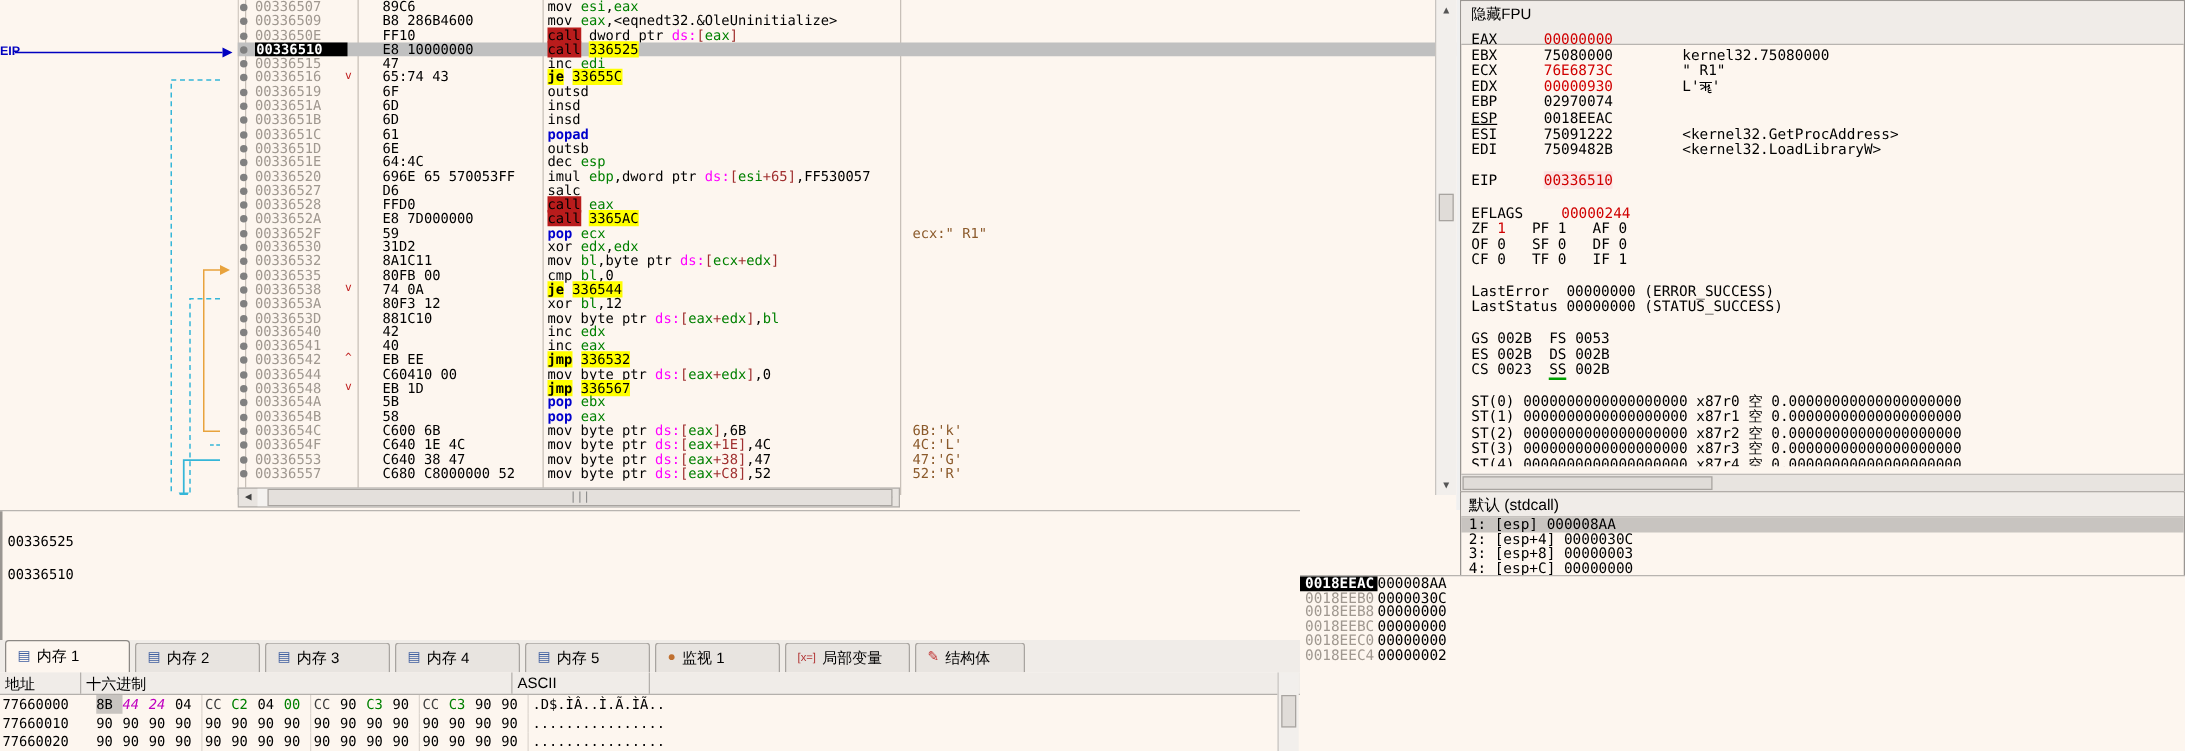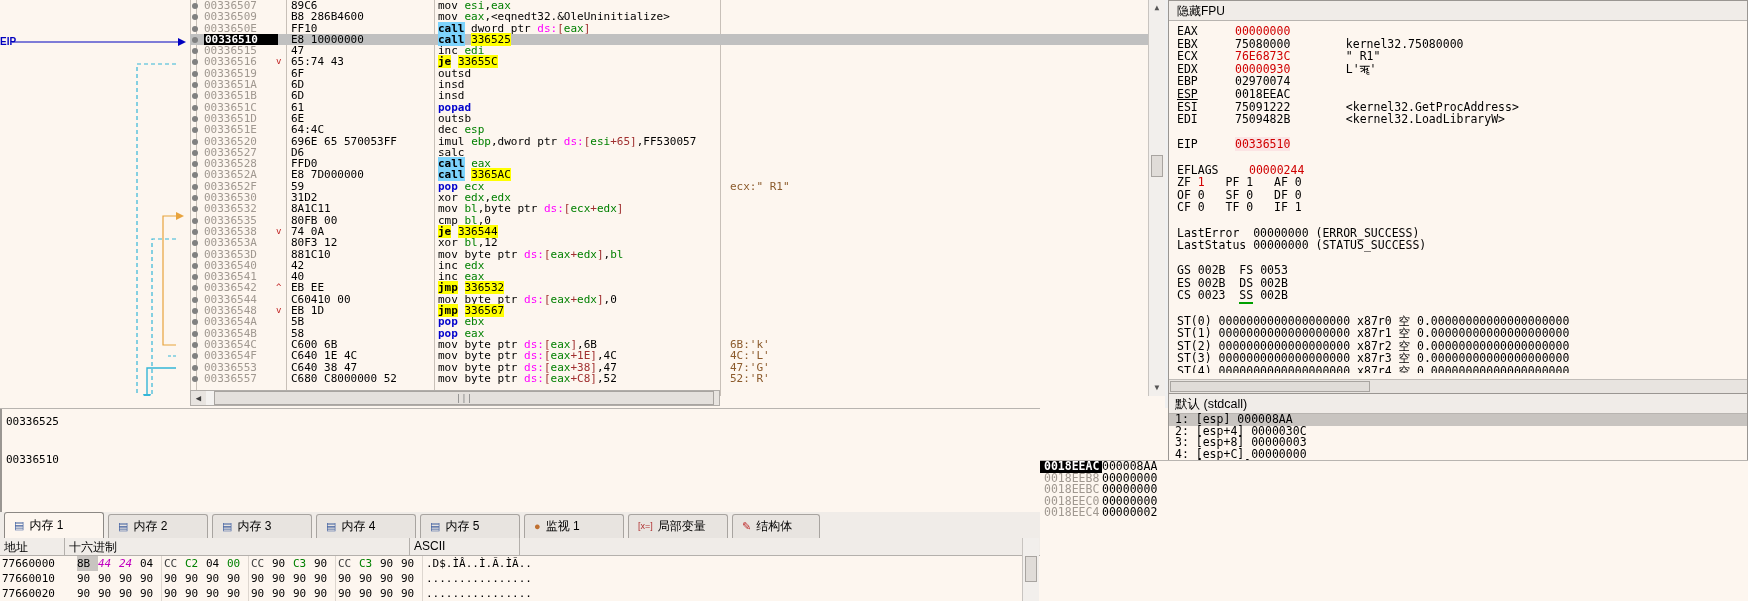--- a/index.html
+++ b/index.html
@@ -17,26 +17,26 @@
   #graph-gutter{position:absolute;left:0;top:0;width:190px;height:396px;background:#fdf6ef;overflow:hidden;}
   #eip-label{position:absolute;left:0;top:36px;font-family:"Liberation Sans",sans-serif;font-size:10px;color:#0000c0;font-weight:bold;}
 
   #disasm{position:absolute;left:190px;top:0;width:975px;height:396px;background:#fdf6ef;overflow:hidden;}
   .drow{position:relative;height:11.3px;line-height:11.3px;white-space:pre;font-size:11px;}
   .drow.sel{background:#c0c0c0;}
   .dot{position:absolute;left:2px;top:3px;width:6px;height:6px;border-radius:50%;background:#808080;}
   .arrow{position:absolute;left:-9px;top:0px;color:#c000c0;font-size:11px;}
   .addr{position:absolute;left:14px;width:72px;color:#a09890;}
   .drow.sel .addr{color:#000;font-weight:bold;background:#000;color:#fff;padding:0 1px;}
-  .bytes{position:absolute;left:101px;color:#000;}
+  .bytes{position:absolute;left:116px;color:#000;}
   .mnem{position:absolute;left:248px;}
   .cmt{position:absolute;left:540px;color:#8b5a2b;}
 
   .sep{position:absolute;top:0;width:1px;height:396px;background:#c8c0b8;}
-  .k-call{background:#7dd3fc;color:#000;font-weight:bold;text-align:center;}
+  .k-call{background:#b91c1c;color:#000;font-weight:normal;text-align:center;}
   .k-jmp{background:#ffff00;color:#000;font-weight:bold;}
   .k-pop{color:#0000cc;font-weight:bold;}
   .k-tgt{background:#ffff00;color:#000;}
   .reg{color:#008000;}
   .seg{color:#ff00ff;}
   .mem{color:#a03030;}
 
   
   #disasm-hscroll{position:absolute;left:190px;top:390px;width:530px;height:16px;background:#e8e4e0;border:1px solid #b0aca8;box-sizing:border-box;display:flex;align-items:center;}
   #disasm-hscroll .sb-arrow{width:15px;text-align:center;font-size:9px;color:#404040;}
@@ -76,21 +76,21 @@
   .drw .c-hex{width:345px;box-sizing:border-box;}
   .drw .c-asc{width:110px;box-sizing:border-box;padding-left:3px;border-left:1px solid #ddd6cf;}
   .hx{display:inline-block;width:21px;text-align:left;}
   .g0{color:#000;}.g1{color:#c000c0;font-style:italic;}.g2{color:#008000;}.g3{color:#404040;}
   .sel-b{background:#c8c4c0;}
   #dump-vscroll{position:absolute;left:1022px;top:538px;width:16px;height:63px;background:#f2efec;border-left:1px solid #c8c4c0;}
   #dump-vscroll .vs-thumb{position:absolute;top:18px;left:2px;width:12px;height:26px;background:#e0dcd8;border:1px solid #a8a4a0;box-sizing:border-box;}
 
   
   #regpane{position:absolute;left:1168px;top:0;width:580px;height:395px;background:#fdf6ef;border:1px solid #9a9692;box-sizing:border-box;}
-  #reg-header{height:20px;background:#f0ece8;border-bottom:1px solid #b8b4b0;
+  #reg-header{height:35px;background:#f0ece8;border-bottom:1px solid #b8b4b0;
               font-family:"Liberation Sans",sans-serif;font-size:12px;padding:2px 0 0 8px;box-sizing:border-box;}
   #reg-body{position:absolute;left:0;top:20px;width:578px;height:352px;overflow:hidden;padding:4px 0 0 8px;box-sizing:border-box;}
   .rline{height:12.6px;line-height:12.6px;white-space:pre;font-size:11.5px;}
   .rname{display:inline-block;width:58px;color:#000;}
   .rname.u{text-decoration:underline;}
   .rval{color:#000;}
   .rval.red{color:#d00000;}
   .rval.hl{background:#fbe4e4;}
   .rcmt{color:#000;}
   .flag-on{color:#d00000;}
@@ -201,21 +201,21 @@
       <div class="vs-up">▲</div>
       <div class="vs-thumb"></div>
       <div class="vs-dn" style="position:absolute;bottom:0;">▼</div>
     </div>
   </div>
 
   <div id="gfill"></div>
 
   <div id="info-pane">
     <div class="vbar"></div>
-    <div class="iline" style="top:6px;">00336525</div>
+    <div class="iline" style="top:18px;">00336525</div>
     <div class="iline" style="top:44px;">00336510</div>
   </div>
 
   <div id="rightcol"></div>
 
   <div id="tabbar">
       <div class="tab active" style="left: 4px; width: 100px;">
         <span class="ticon" style="color:#4060a0;">▤</span>
         <span>内存 1</span>
       </div>
@@ -310,20 +310,21 @@
         <div class="aline"><span>2: [esp+4]</span><span> 0000030C</span></div>
         <div class="aline"><span>3: [esp+8]</span><span> 00000003</span></div>
         <div class="aline"><span>4: [esp+C]</span><span> 00000000</span></div>
         <div class="aline"><span>5: [esp+10]</span><span> 00000000</span></div>
       </div>
   </div>
 
   <div id="stackpane">
     <div id="stackrows">
         <div class="sline cur"><span class="saddr">0018EEAC</span><span class="sval">000008AA</span></div>
+        <div class="sline"><span class="saddr">0018EEB0</span><span class="sval">0000030C</span></div>
         <div class="sline"><span class="saddr">0018EEB8</span><span class="sval">00000000</span></div>
         <div class="sline"><span class="saddr">0018EEBC</span><span class="sval">00000000</span></div>
         <div class="sline"><span class="saddr">0018EEC0</span><span class="sval">00000000</span></div>
         <div class="sline"><span class="saddr">0018EEC4</span><span class="sval">00000002</span></div>
       </div>
   </div>
 
 </div>
 
 </body></html>

